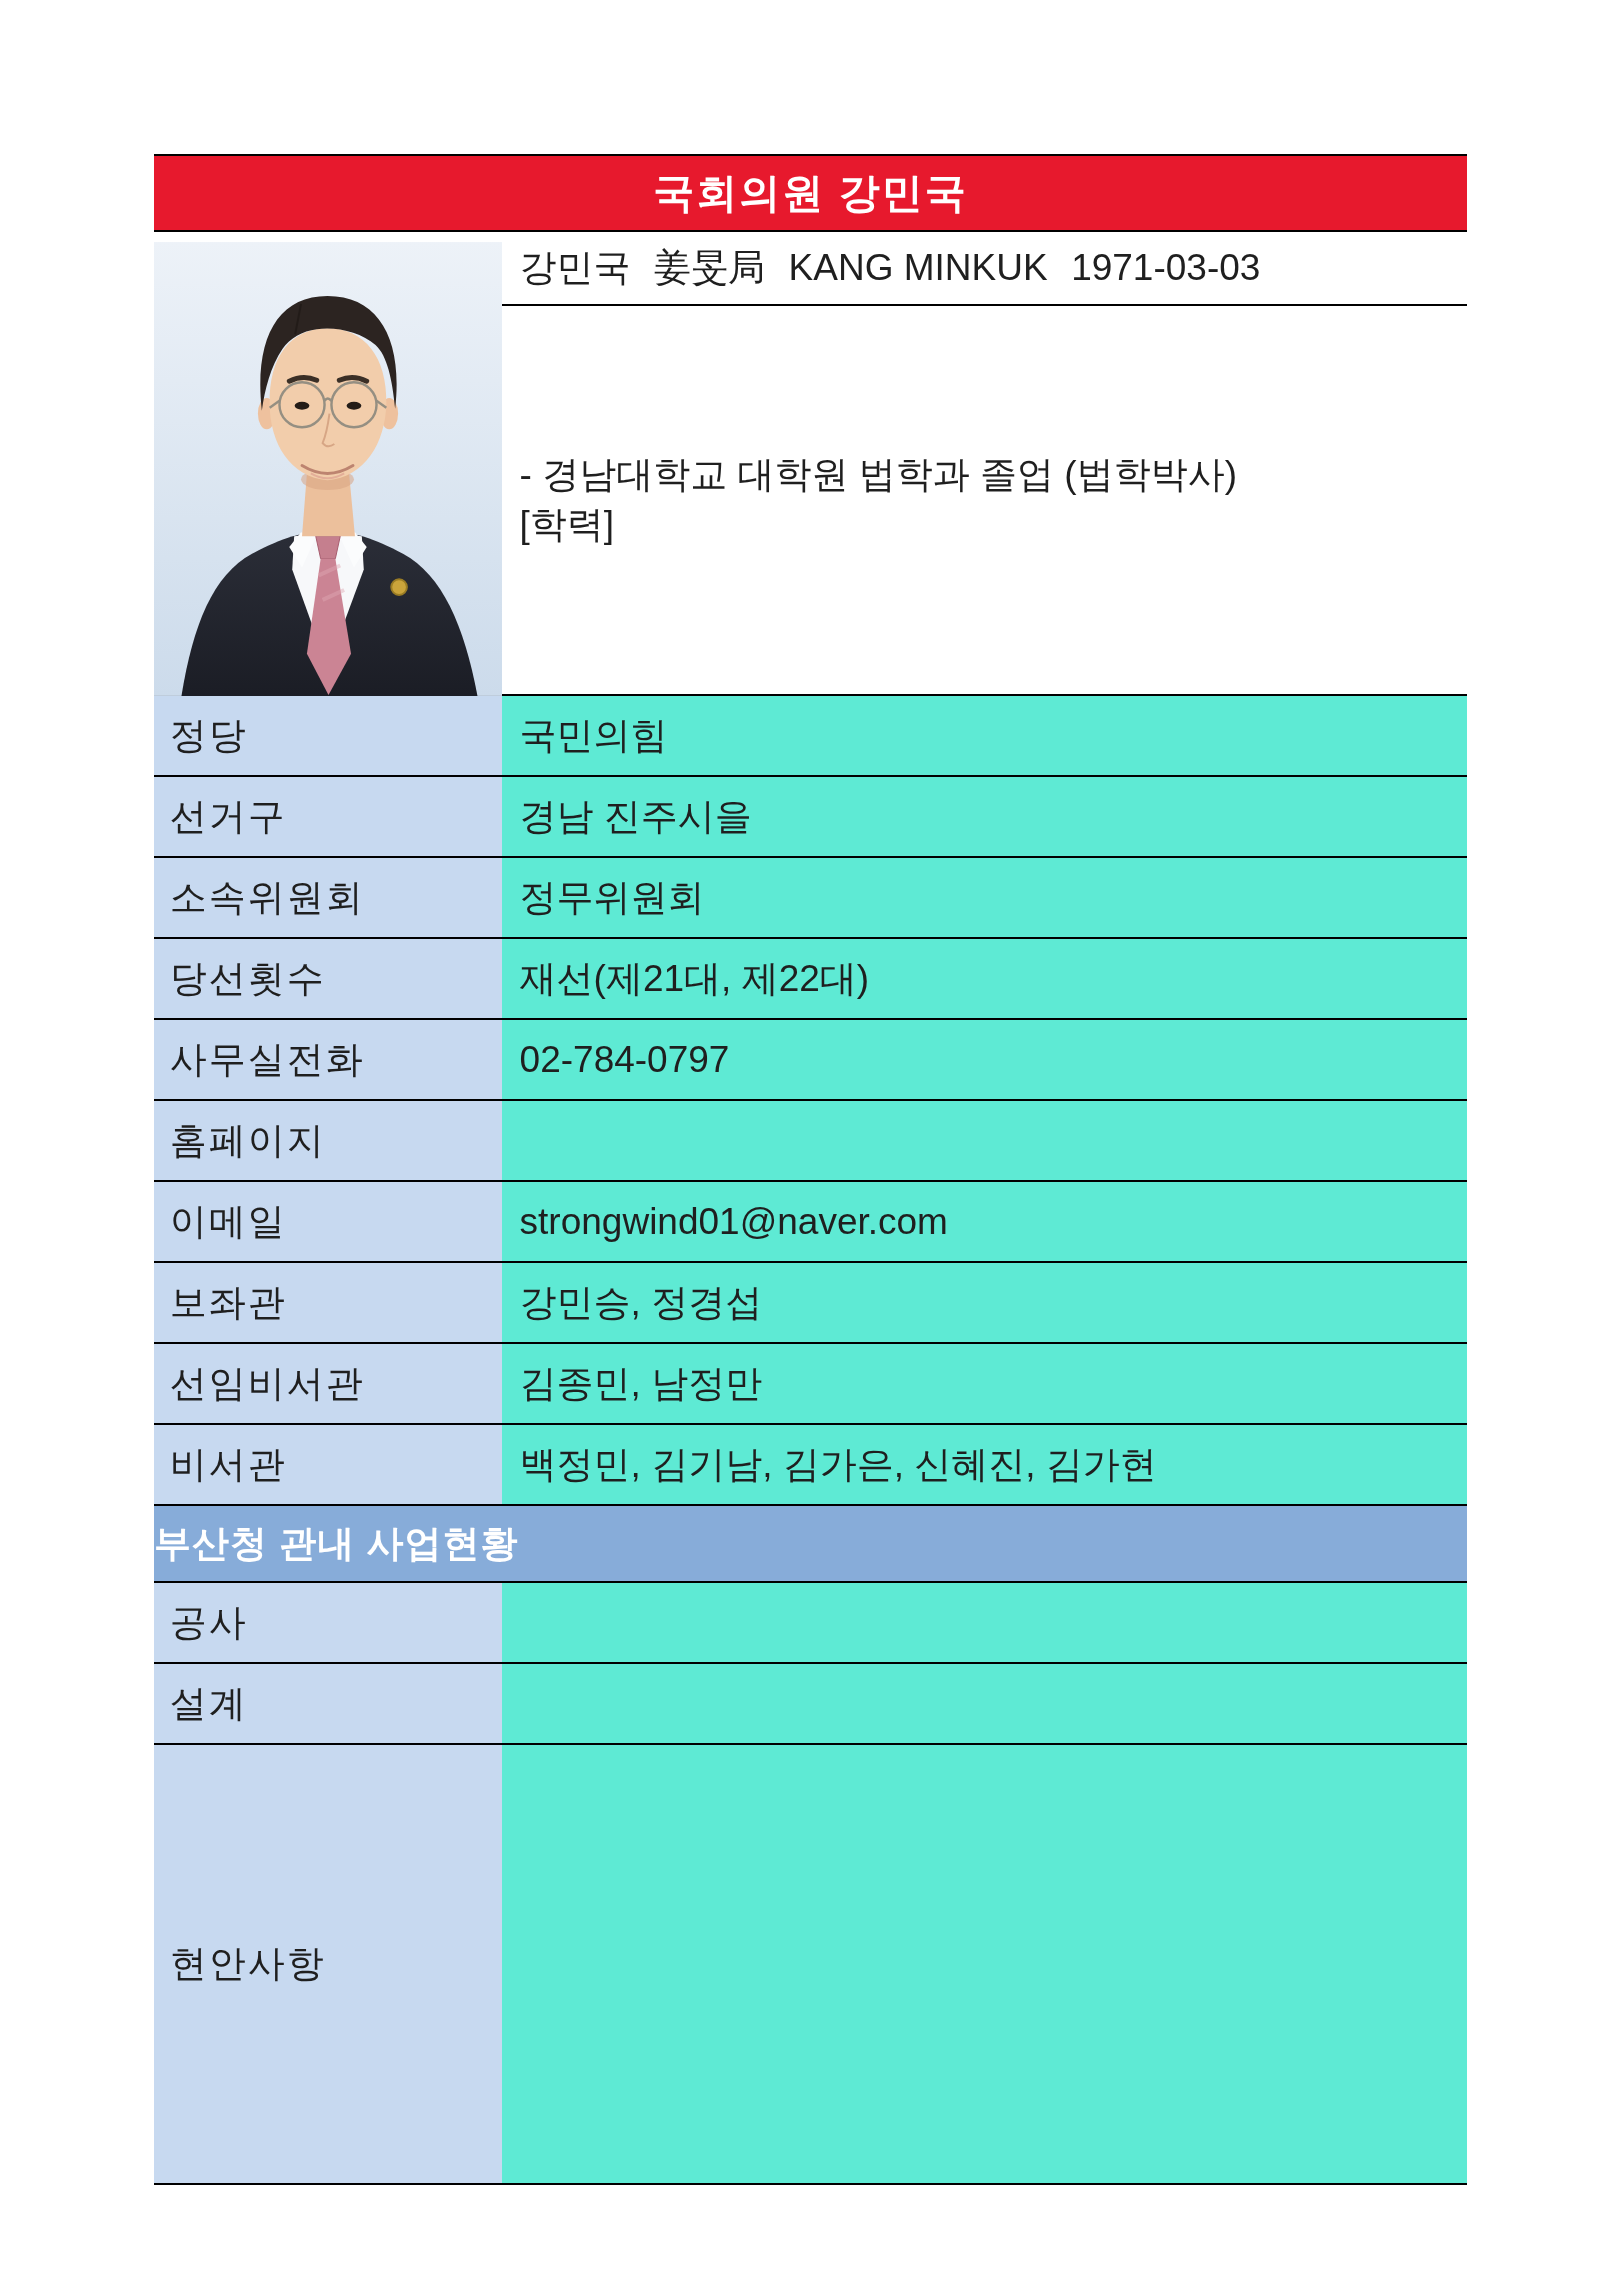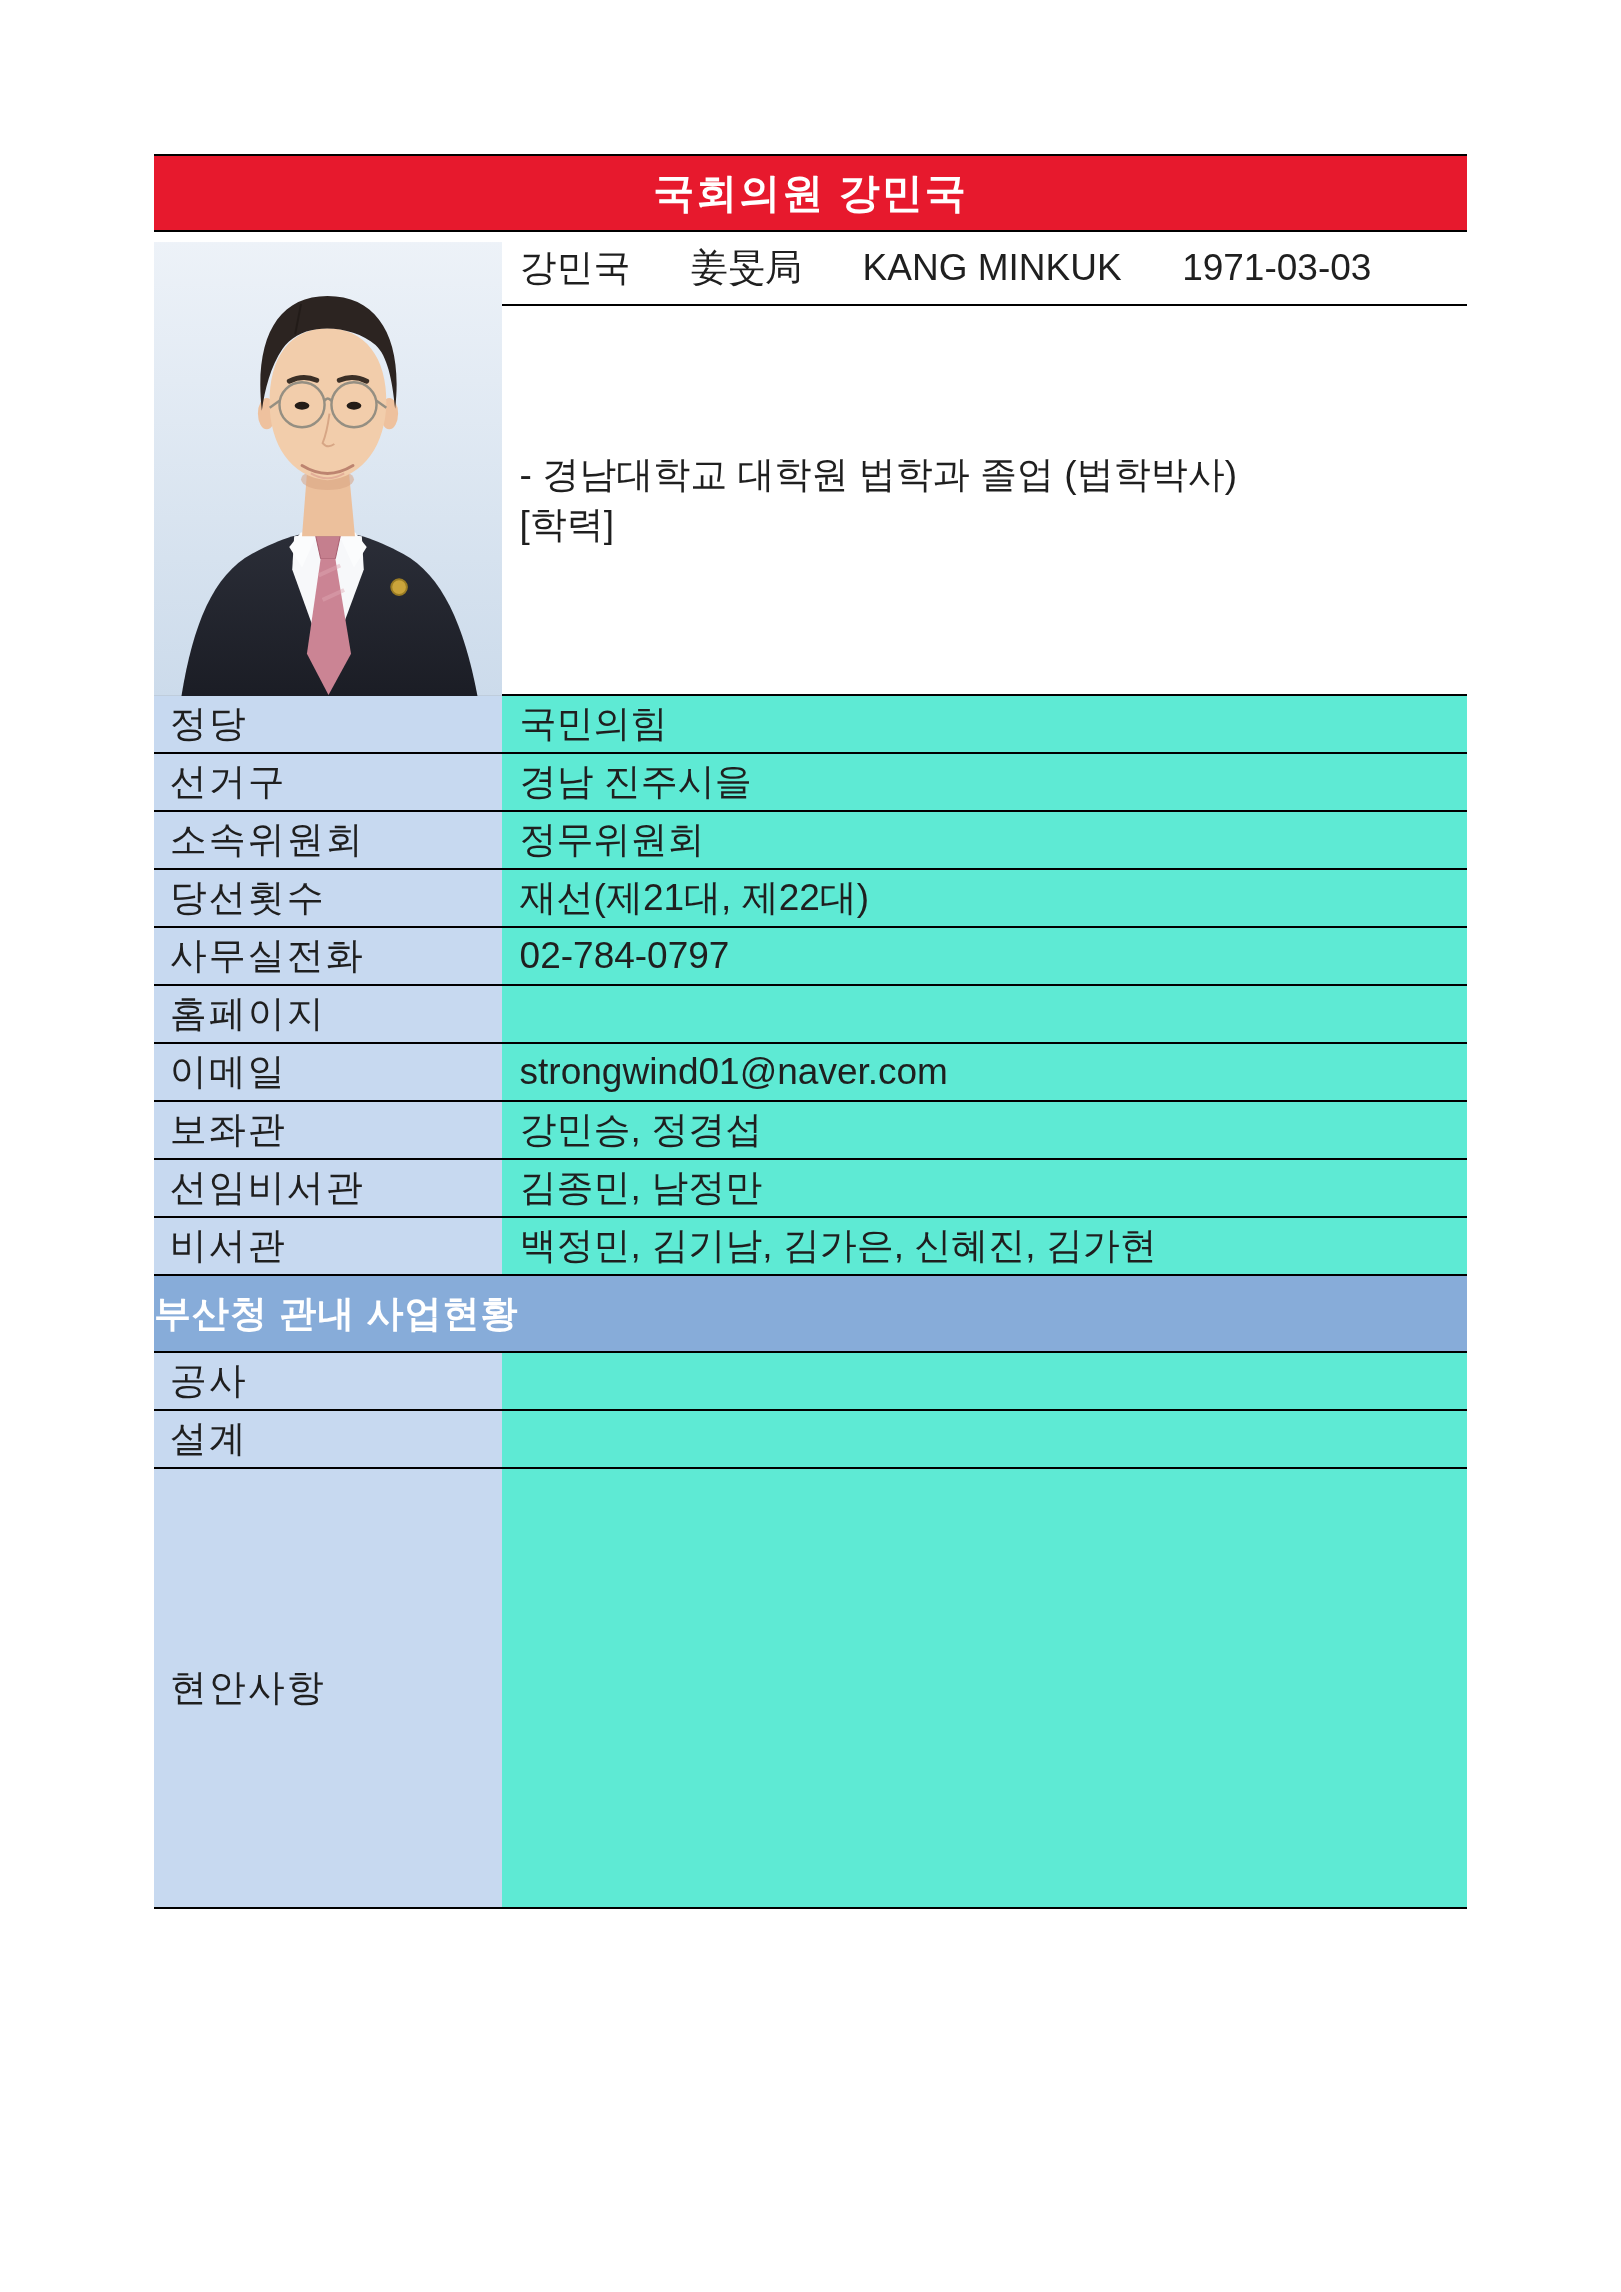--- a/index.html
+++ b/index.html
@@ -60,37 +60,36 @@
     min-width: 0;
   }
   .name-row {
     height: 74px;
     border-bottom: 2px solid var(--line-black, #000);
     display: flex;
     align-items: center;
     padding-left: 17.6px;
     font-size: 37px;
     white-space: nowrap;
-    gap: 37px;
   }
   .name-row span { margin-right: 23.5px; }
   .edu-cell {
     flex: 1;
     display: flex;
     flex-direction: column;
     justify-content: center;
     padding-left: 17.6px;
     font-size: 37px;
     line-height: 1.35;
   }
 
   
   .info-row {
     display: flex;
-    height: 58px;
+    height: 81px;
     border-bottom: 2px solid var(--line-black, #000);
   }
   .label-cell {
     flex: none;
     width: 348px;
     background: var(--label-blue, #c7d9f0);
     display: flex;
     align-items: center;
     padding-left: 15.7px;
     font-size: 37px;

